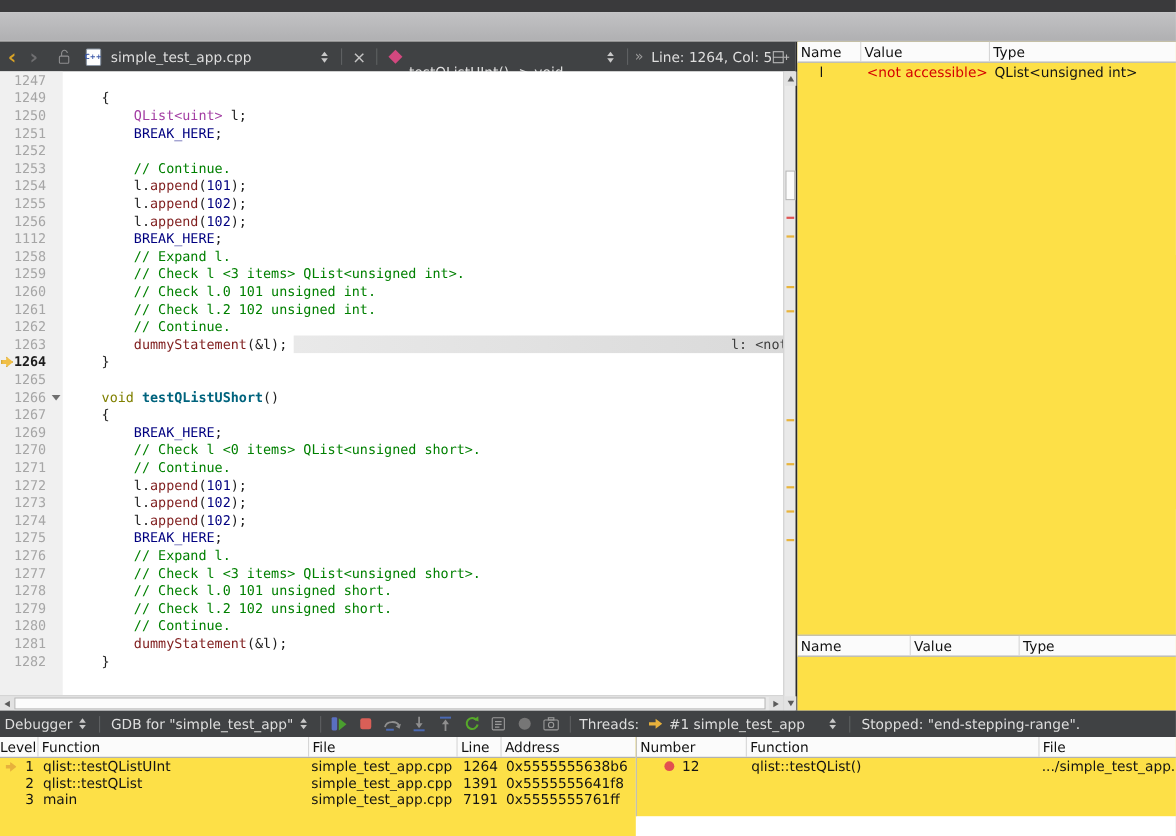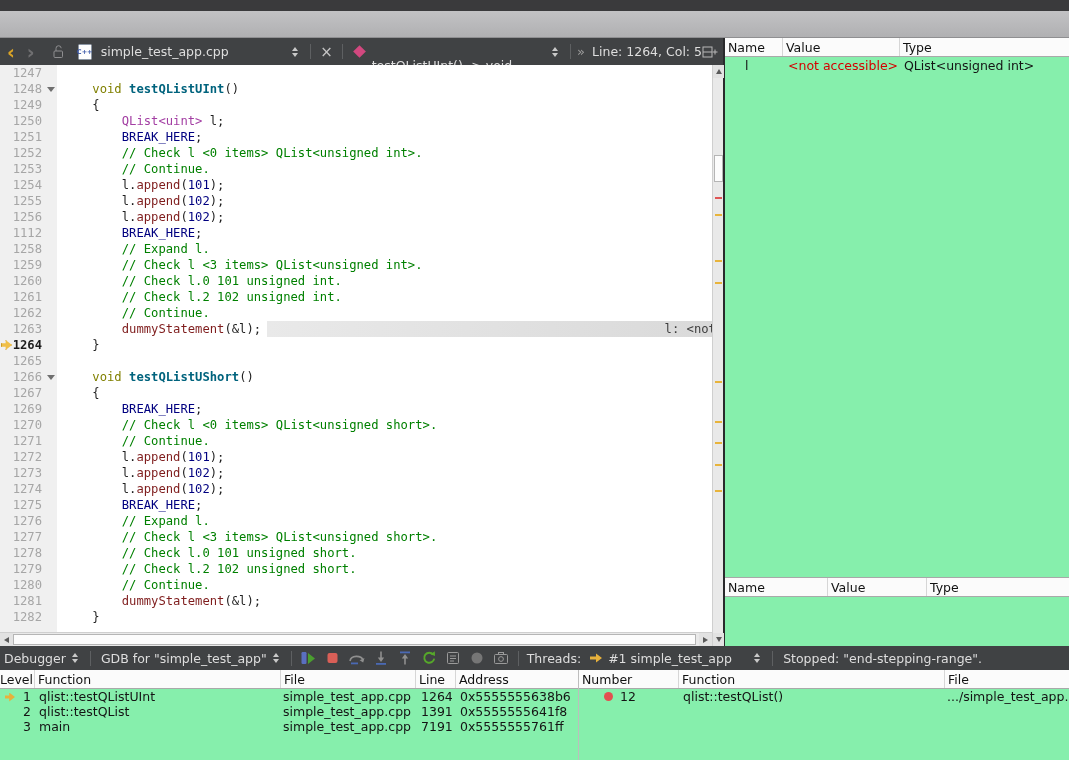--- a/index.html
+++ b/index.html
@@ -63,40 +63,40 @@
   .tri-lf { width:0;height:0;border-top:3.5px solid transparent;border-bottom:3.5px solid transparent;border-right:5px solid #5a5a5a; }
   .tri-rt { width:0;height:0;border-top:3.5px solid transparent;border-bottom:3.5px solid transparent;border-left:5px solid #5a5a5a; }
   .vthumb { position:absolute; left:1px; top:90px; width:9px; height:27px; background:#fcfcfc; border:1px solid #b5b5b5; }
   .smark { position:absolute; left:2px; width:7px; height:2px; }
   .hscroll { position:absolute; left:0; top:632px; width:712px; height:14px; background:#e9e9e9; border-top:1px solid #cfcfcf; }
   .hbtn { position:absolute; top:0; width:13px; height:13px; background:#e2e2e2; display:flex; align-items:center; justify-content:center; }
   .hbtn.left{left:0} .hbtn.right{right:0}
   .hthumb { position:absolute; left:13px; top:1px; width:683px; height:11px; background:#fcfcfc; border:1px solid #b5b5b5; }
 
   
-  .panel { position:absolute; background:#86efac; }
+  .panel { position:absolute; background:#fde047; }
   .locals-panel { left:725px; top:38px; width:344px; height:539px; }
   .watch-panel  { left:725px; top:577px; width:344px; height:69px; border-top:1px solid #a8a8a8; }
   .ghead { display:grid; height:19px; background:#fbfbfb; border-bottom:1px solid #a9a9a9; font-size:12.5px; color:#111; }
   .ghead span { display:flex; align-items:center; padding-left:3px; border-right:1px solid #d6d6d6; overflow:hidden; white-space:nowrap; }
   .ghead span:last-child { border-right:none; }
   .cols-locals { grid-template-columns:58px 117px auto; }
   .cols-watch  { grid-template-columns:103px 99px auto; }
   .lv-row { display:grid; grid-template-columns:58px 117px auto; height:17px; align-items:center; font-size:12.5px; color:#141414; }
   .lv-name { padding-left:20px; } .lv-value { padding-left:5px; color:#d40000; } .lv-type { padding-left:4px; }
 
   
   .dbg-toolbar { position:absolute; left:0; top:646px; width:1069px; height:24px; background:#404244;
                  display:flex; align-items:center; color:#dedede; font-size:12.5px; }
   .dbicon { display:flex; align-items:center; justify-content:center; width:22px; height:18px; flex:none; }
   .threadarrow { display:flex; margin:0 5px 0 8px; }
 
   
   .stack-panel { left:0; top:670px; width:578px; height:90px; }
-  .bp-panel { left:578px; top:670px; width:491px; height:90px; border-left:1px solid #bdbdbd; }
+  .bp-panel { left:578px; top:670px; width:491px; height:72px; border-left:1px solid #bdbdbd; }
   .cols-stack { grid-template-columns:35px 246px 135px 40px auto; }
   .cols-bp { grid-template-columns:100px 266px auto; }
   .trow { display:grid; height:15px; line-height:15px; font-size:12.5px; color:#141414; }
   .trow span { overflow:hidden; white-space:nowrap; }
   .cell-level { text-align:right; padding-right:4px; position:relative; }
   .cell-fn { padding-left:4px; } .cell-file { padding-left:2px; } .cell-line { padding-left:5px; } .cell-addr { padding-left:4px; }
   .stk-arrow { position:absolute; left:5px; top:3.5px; width:10px; height:9px; background:#e7b13c;
                clip-path:polygon(0 32%,42% 32%,42% 0,100% 50%,42% 100%,42% 68%,0 68%); }
   .cell-num { display:flex; align-items:center; gap:7px; padding-left:25px; }
   .bp-dot { width:9px; height:9px; border-radius:50%; background:#e25050; flex:none; }
@@ -152,45 +152,37 @@
 
   <div class="editor">
     <div class="gutter-bg"></div>
     <div class="code-lines">
         <div class="code-line">
           <span class="lnum">1247</span>
           <span class="foldcol"></span>
           <span class="code-text"></span>
         </div>
         <div class="code-line">
-          <span class="lnum">1248</span>
-          <span class="foldcol">
-            <i class="fold-tri"></i>
-          </span>
-          <span class="code-text"><span class="tk-pl">    </span><span class="tk-kw">void</span><span class="tk-pl"> </span><span class="tk-fn">testQListUInt</span><span class="tk-pl">()</span></span>
-        </div>
-        <div class="code-line">
           <span class="lnum">1249</span>
           <span class="foldcol"></span>
           <span class="code-text"><span class="tk-pl">    {</span></span>
         </div>
         <div class="code-line">
           <span class="lnum">1250</span>
           <span class="foldcol"></span>
           <span class="code-text"><span class="tk-pl">        </span><span class="tk-ty">QList&lt;uint&gt;</span><span class="tk-pl"> l;</span></span>
         </div>
         <div class="code-line">
           <span class="lnum">1251</span>
           <span class="foldcol"></span>
           <span class="code-text"><span class="tk-pl">        </span><span class="tk-mc">BREAK_HERE</span><span class="tk-pl">;</span></span>
         </div>
         <div class="code-line">
           <span class="lnum">1252</span>
           <span class="foldcol"></span>
-          <span class="code-text"><span class="tk-pl">        </span><span class="tk-cm">// Check l &lt;0 items&gt; QList&lt;unsigned int&gt;.</span></span>
         </div>
         <div class="code-line">
           <span class="lnum">1253</span>
           <span class="foldcol"></span>
           <span class="code-text"><span class="tk-pl">        </span><span class="tk-cm">// Continue.</span></span>
         </div>
         <div class="code-line">
           <span class="lnum">1254</span>
           <span class="foldcol"></span>
           <span class="code-text"><span class="tk-pl">        l.</span><span class="tk-fc">append</span><span class="tk-pl">(</span><span class="tk-nu">101</span><span class="tk-pl">);</span></span>

